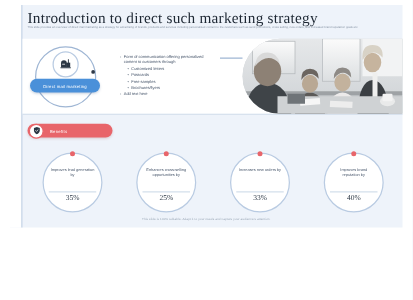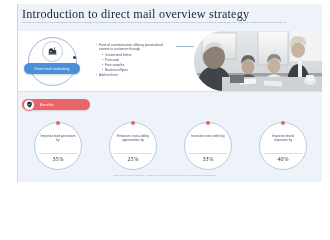--- a/index.html
+++ b/index.html
@@ -145,21 +145,21 @@
 </style>
 </head>
 <body>
 
 <div class="slide">
 
   <div class="panel"></div>
   <div class="gutter"></div>
   <div class="vrule"></div>
 
-  <div class="title">Introduction to direct mail overview strategy</div>
+  <div class="title">Introduction to direct such marketing strategy</div>
   <div class="subtitle">This slide provides an overview of direct mail marketing as a strategy for advertising of brands, products and services including personalized content to the customers such as send promotions, cross-selling, new orders, and increased brand reputation goals etc.</div>
 
   <div class="content-card"></div>
   <div class="hrule"></div>
 
   <div class="ring"></div>
   <div class="ring-dot"></div>
   <div class="ring-icon">
     <svg viewBox="0 0 24 24" width="11" height="11" aria-hidden="true">
       <path d="M4 10a5 5 0 0 1 10 0v7H4z" fill="#2b3744"></path>

